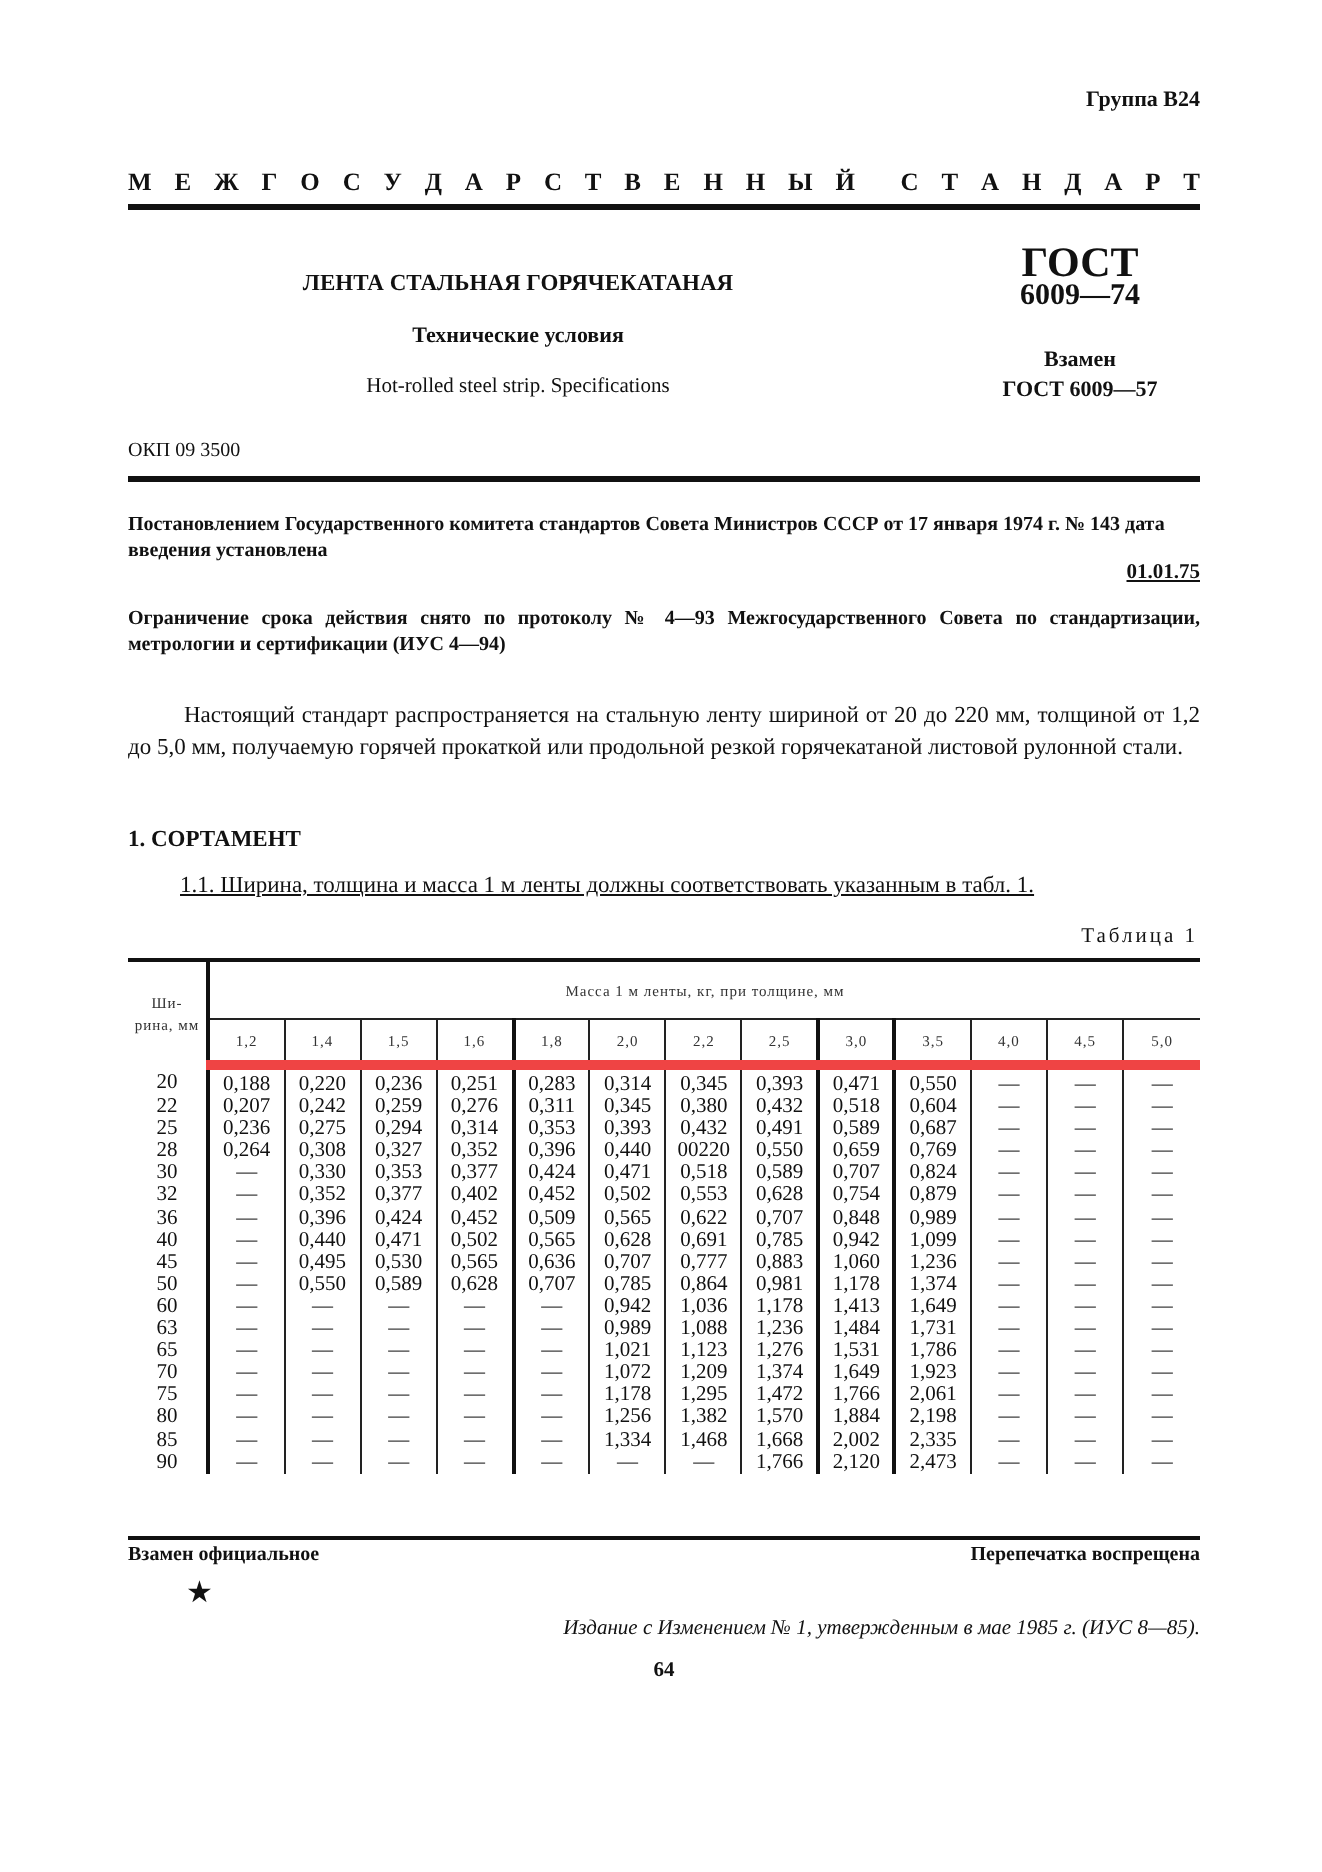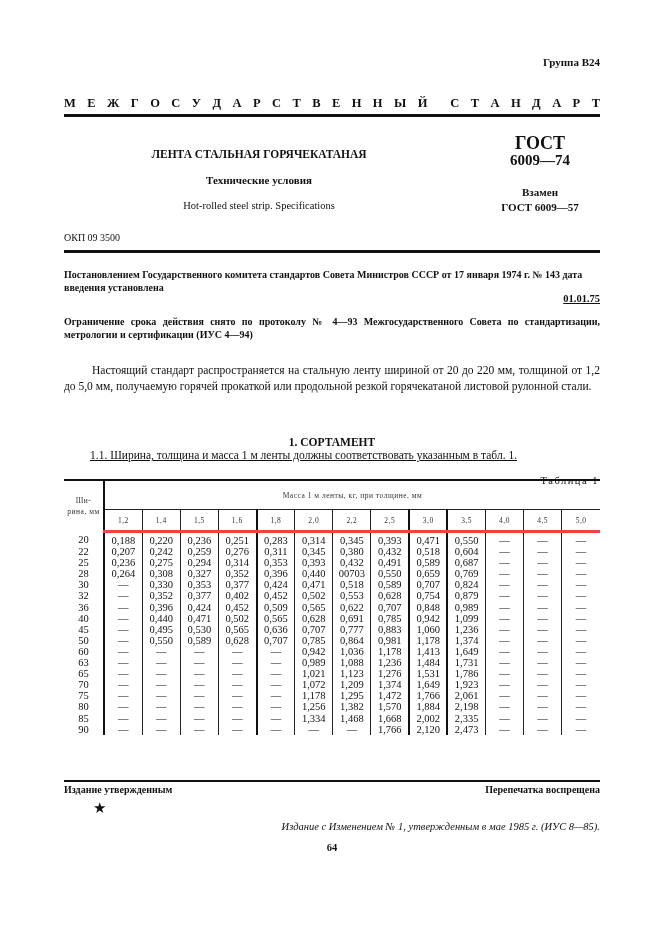--- a/index.html
+++ b/index.html
@@ -1,55 +1,55 @@
 <!DOCTYPE html>
 <html><head>
 <meta charset="utf-8">
 <style>
   html, body { margin: 0; padding: 0; background: #fff; }
   body {
     width: 661px; height: 936px; position: relative; overflow: hidden;
     font-family: "Liberation Serif", "DejaVu Serif", serif; color: #111;
   }
-  .abs { position: absolute; margin-top: 12px; }
+  .abs { position: absolute; }
   .group { right: 61px; top: 44px; font-size: 11px; font-weight: bold; }
   .interstate {
     left: 64px; top: 84px; width: 536px; font-size: 12.5px; font-weight: bold;
     display: flex; justify-content: space-between;
   }
   .interstate span { display: inline-block; }
   .rule-thick { left: 64px; width: 536px; height: 3px; background: #111; }
   .title-block { left: 64px; top: 132px; width: 390px; text-align: center; }
   .title-main { font-size: 11.5px; font-weight: bold; margin-top: 4px; }
   .title-sub { font-size: 11px; font-weight: bold; margin-top: 14px; }
   .title-en { font-size: 10.5px; margin-top: 14px; }
   .gost-block { left: 470px; top: 123px; width: 140px; text-align: center; font-weight: bold; }
-  .gost-label { font-size: 18px; line-height: 17px; }
+  .gost-label { font-size: 21px; line-height: 17px; }
   .gost-num { font-size: 15px; line-height: 17px; }
   .replaced { font-size: 11px; margin-top: 16px; line-height: 15px; }
   .okp { left: 64px; top: 220px; font-size: 10px; }
   .decree { left: 64px; top: 256px; width: 536px; font-size: 10px; font-weight: bold; line-height: 13px; }
   .date { right: 61px; top: 281px; font-size: 10.5px; font-weight: bold; text-decoration: underline; }
   .limit { left: 64px; top: 303px; width: 536px; font-size: 10px; font-weight: bold; line-height: 13px; text-align: justify; }
   .intro { left: 64px; top: 350px; width: 536px; font-size: 11.5px; line-height: 16px; text-align: justify; text-indent: 28px; }
-  .section { left: 64px; top: 424px; width: 536px; text-align: center; font-size: 11.5px; font-weight: bold; }
+  .section { left: 64px; top: 414px; width: 536px; text-align: left; font-size: 11.5px; font-weight: bold; }
   .clause { left: 90px; top: 437px; font-size: 11.5px; text-decoration: underline; }
   .table-caption { right: 62px; top: 463px; font-size: 10.5px; letter-spacing: 1.5px; }
   table.t1 {
     position: absolute; left: 64px; top: 479px; width: 536px;
     border-collapse: collapse; font-size: 10.5px; table-layout: fixed;
   }
   table.t1 th { font-weight: normal; font-size: 7.5px; letter-spacing: 0.5px; color: #333; }
   table.t1 td, table.t1 th { padding: 0; text-align: center; }
   table.t1 td { line-height: 11.1px; height: 11.1px; }
   .b-l { border-left: 1px solid #222; }
   .b-l2 { border-left: 2px solid #111; }
   .hdr-top { border-top: 2px solid #111; }
   .hdr-mid { border-top: 1px solid #222; }
-  .hdr-bot td, .hdr-bot th { border-bottom: 3px solid #ef4444; }
+  .hdr-bot td, .hdr-bot th { border-bottom: 5px solid #ef4444; }
   .footer-rule { left: 64px; top: 768px; width: 536px; height: 2px; background: #111; }
   .official { left: 64px; top: 772px; font-size: 10px; font-weight: bold; }
   .reprint { right: 61px; top: 772px; font-size: 10px; font-weight: bold; }
   .star { left: 93px; top: 787px; font-size: 15px; }
   .edition { left: 64px; top: 809px; width: 536px; text-align: right; font-size: 10.5px; font-style: italic; }
   .page-num { left: 64px; top: 830px; width: 536px; text-align: center; font-size: 10.5px; font-weight: bold; }
 </style>
 </head>
 <body>
 
@@ -187,21 +187,21 @@
         <td class="b-l">—</td>
       </tr>
       <tr>
         <td>28</td>
         <td class="b-l2">0,264</td>
         <td class="b-l">0,308</td>
         <td class="b-l">0,327</td>
         <td class="b-l">0,352</td>
         <td class="b-l2">0,396</td>
         <td class="b-l">0,440</td>
-        <td class="b-l">00703</td>
+        <td class="b-l">00220</td>
         <td class="b-l">0,550</td>
         <td class="b-l2">0,659</td>
         <td class="b-l2">0,769</td>
         <td class="b-l">—</td>
         <td class="b-l">—</td>
         <td class="b-l">—</td>
       </tr>
       <tr>
         <td>30</td>
         <td class="b-l2">—</td>
@@ -423,17 +423,17 @@
         <td class="b-l2">2,120</td>
         <td class="b-l2">2,473</td>
         <td class="b-l">—</td>
         <td class="b-l">—</td>
         <td class="b-l">—</td>
       </tr>
     </tbody>
 </table>
 
 <div class="abs footer-rule"></div>
-<div class="abs official">Издание утвержденным</div>
+<div class="abs official">Взамен официальное</div>
 <div class="abs reprint">Перепечатка воспрещена</div>
 <div class="abs star">★</div>
 <div class="abs edition">Издание с Изменением № 1, утвержденным в мае 1985 г. (ИУС 8—85).</div>
 <div class="abs page-num">64</div>
 
 </body></html>

